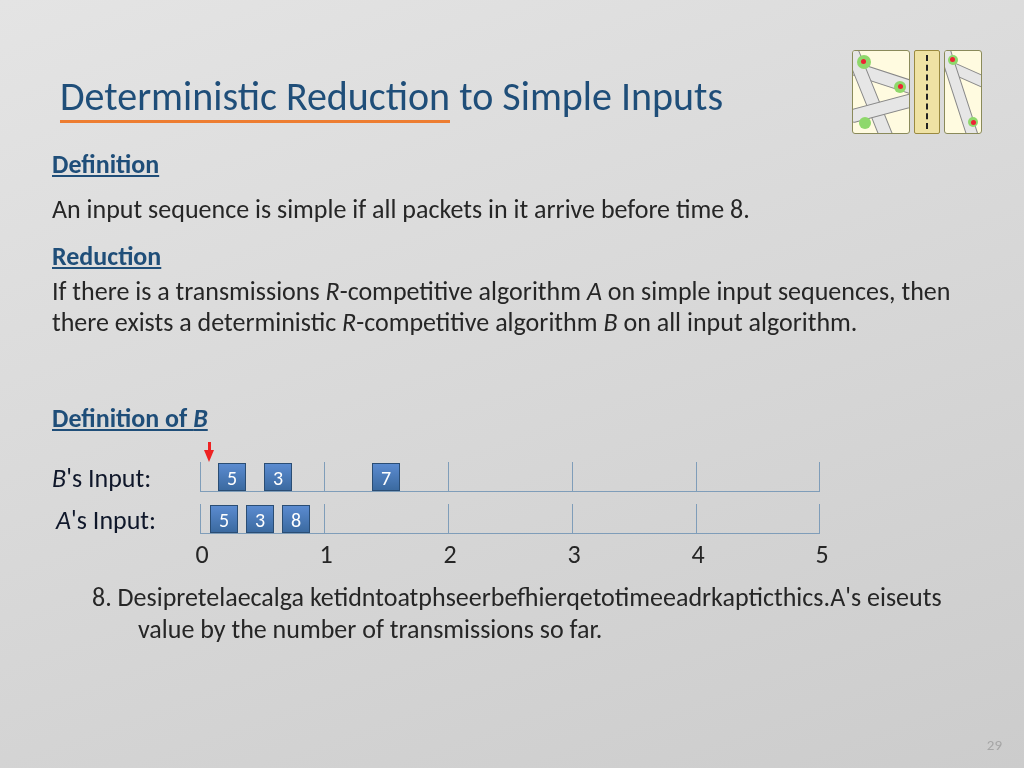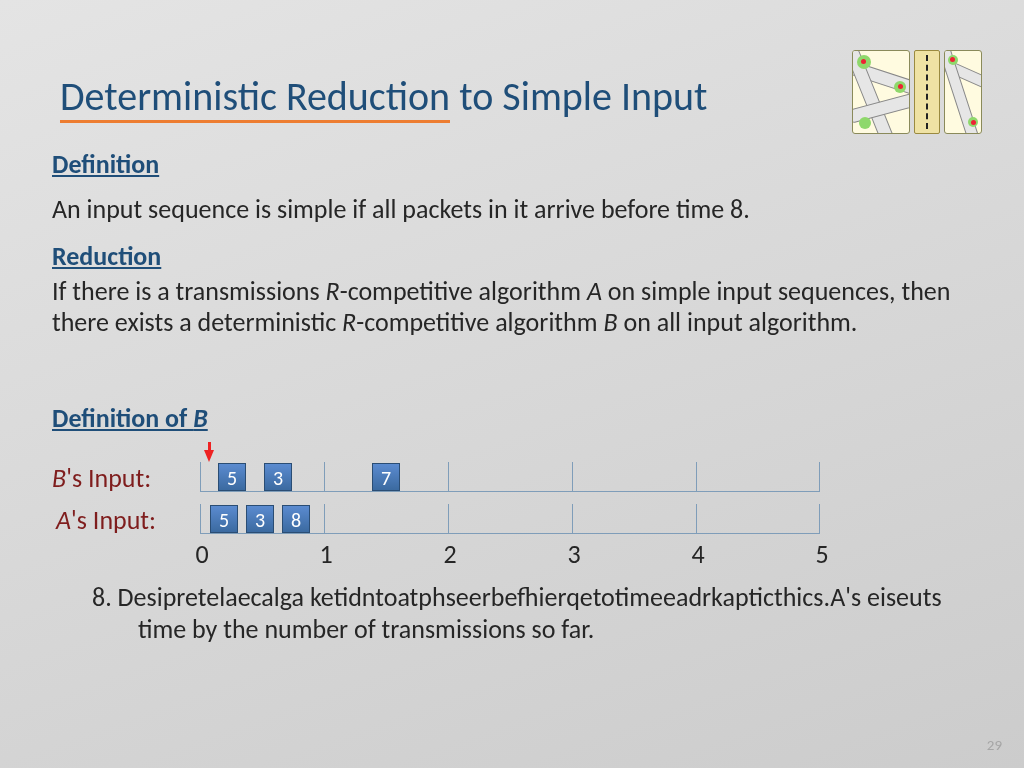--- a/index.html
+++ b/index.html
@@ -27,21 +27,21 @@
     font-size:26px; color:#1f4e79; font-weight:700;
     text-decoration: underline;
     position:absolute;
   }
   .body {
     font-size:26px; color:#262626;
     position:absolute;
     line-height:1.2;
   }
   .b-input-label, .a-input-label {
-    position:absolute; font-size:26px; color:#7f1d1d;
+    position:absolute; font-size:26px; color:#0f172a;
   }
   .timeline {
     position:absolute;
     height:30px;
   }
   .timeline .baseline {
     position:absolute; left:0; right:0; bottom:0;
     border-bottom:1px solid #7f9db9;
   }
   .timeline .tick {
@@ -130,21 +130,21 @@
   <div class="roadmap" style="left:92px;top:2px;width:36px">
     <div class="road" style="left:-8px;top:18px;width:60px;height:10px;transform:rotate(24deg);border-radius:5px"></div>
     <div class="road" style="left:8px;top:-8px;width:10px;height:100px;transform:rotate(-18deg);border-radius:5px"></div>
     <div class="grass" style="left:3px;top:4px;width:10px;height:10px"></div>
     <div class="grass" style="right:3px;bottom:6px;width:10px;height:10px"></div>
     <div class="flower" style="left:5px;top:6px"></div>
     <div class="flower" style="right:5px;bottom:8px"></div>
   </div>
 </div>
 
-<div class="title">Deterministic Reduction to Simple Input</div>
+<div class="title">Deterministic Reduction to Simple Inputs</div>
 <div class="title-underline"></div>
 
 <div class="heading" style="left:52px;top:148px">Definition</div>
 <div class="body" style="left:52px;top:194px;width:900px">An input sequence is simple if all packets in it arrive before time 8.</div>
 
 <div class="heading" style="left:52px;top:240px">Reduction</div>
 <div class="body" style="left:52px;top:276px;width:910px">
   <span>If there is a transmissions </span><i>R</i><span>-competitive algorithm </span><i>A</i><span> on simple input sequences, then there exists a deterministic </span><i>R</i><span>-competitive algorithm </span><i>B</i><span> on all input algorithm.</span>
 </div>
 
@@ -189,15 +189,15 @@
 </div>
 
 <div class="axis-num" style="left:192px;top:538px">0</div>
 <div class="axis-num" style="left:316px;top:538px">1</div>
 <div class="axis-num" style="left:440px;top:538px">2</div>
 <div class="axis-num" style="left:564px;top:538px">3</div>
 <div class="axis-num" style="left:688px;top:538px">4</div>
 <div class="axis-num" style="left:812px;top:538px">5</div>
 
 <div class="overlay-step" style="left:92px;top:582px;width:870px">8.   Desipretelaecalga ketidntoatphseerbefhierqetotimeeadrkapticthics.A's eiseuts</div>
-<div class="overlay-step" style="left:138px;top:614px;width:820px">time by the number of transmissions so far.</div>
+<div class="overlay-step" style="left:138px;top:614px;width:820px">value by the number of transmissions so far.</div>
 
 <div class="pagenum">29</div>
 
 </body></html>

